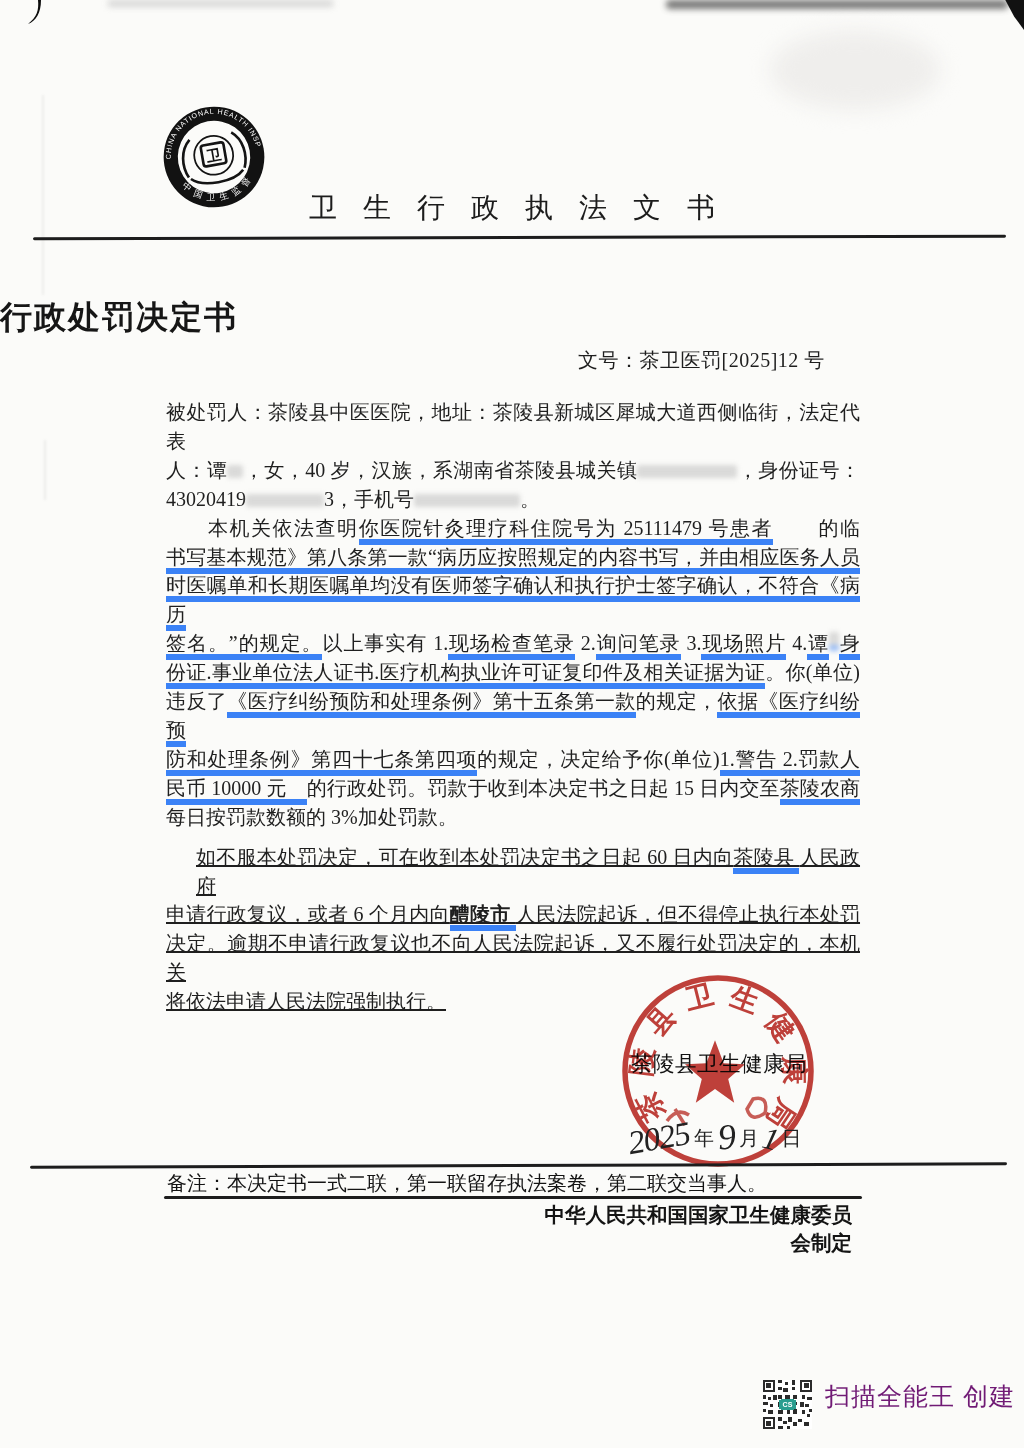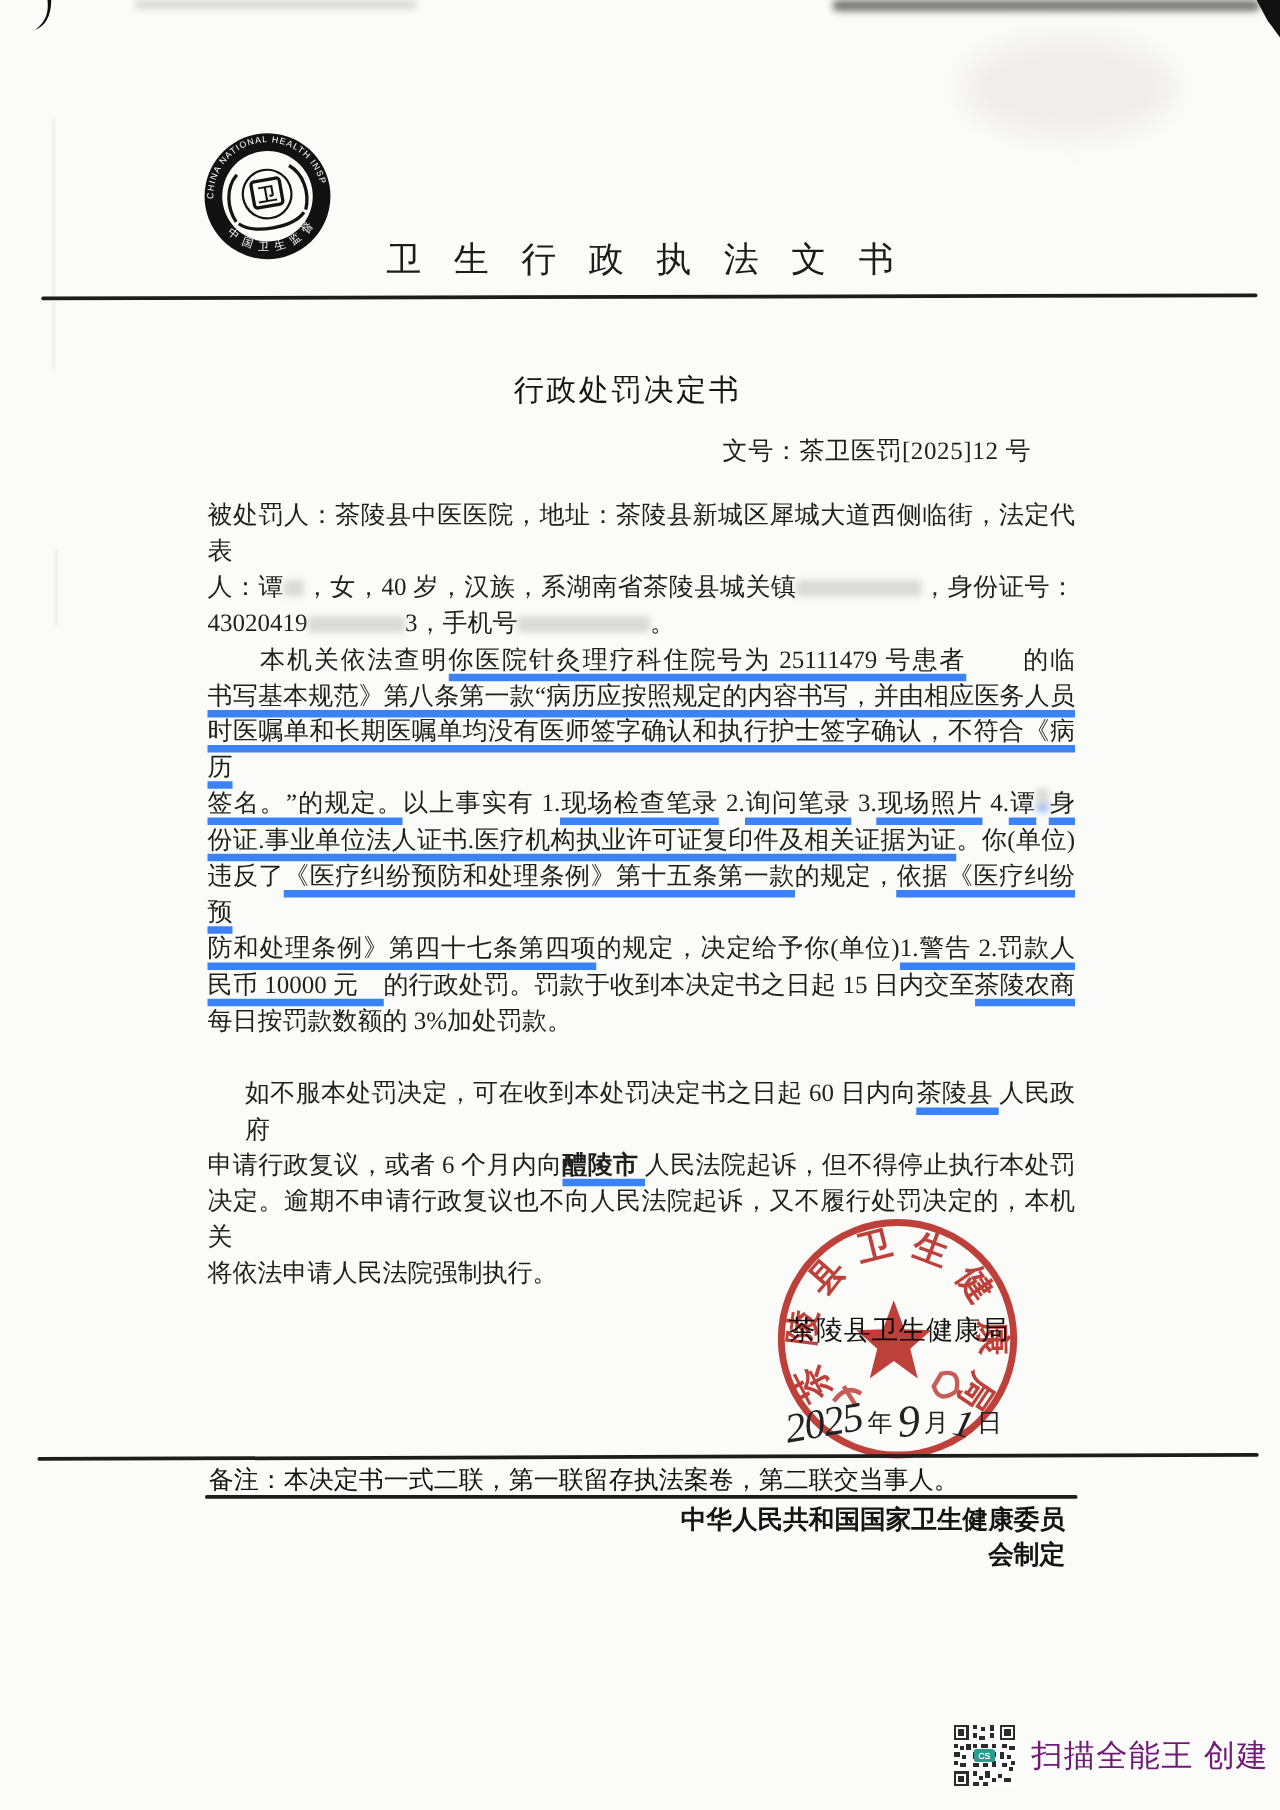--- a/index.html
+++ b/index.html
@@ -22,30 +22,30 @@
   
   .letterhead{
     position:absolute;left:0;top:189px;width:1024px;text-align:center;
     font-size:28px;letter-spacing:26px;padding-left:26px;box-sizing:border-box;
     color:#1c1c1c;font-weight:400;
   }
   .ruler{position:absolute;background:#1d1d1d;height:3px;border-radius:2px;}
   .rule-head{left:33px;top:236px;width:973px;transform:rotate(-.15deg);}
   
   .doc-title{
-    position:absolute;left:0;top:296px;width:1004px;text-align:center;
-    font-size:24px;font-weight:400;letter-spacing:2px;color:#161616;
+    position:absolute;left:0;top:296px;width:1004px;text-align:left;
+    font-size:32px;font-weight:700;letter-spacing:2px;color:#161616;
     font-family:"Liberation Sans","DejaVu Sans",sans-serif;
   }
   .doc-number{position:absolute;left:578px;top:347px;font-size:20px;color:#1e1e1e;letter-spacing:.5px;}
   
   .body-text{position:absolute;left:166px;top:398px;width:694px;font-size:20px;line-height:28.9px;color:#1f1f1f;}
   .para{margin:0;}
   .para + .para{margin-top:0;}
-  .para.p2{margin-top:29px;}
+  .para.p2{margin-top:11px;text-decoration:underline;}
   .line{white-space:nowrap;}
   .line.just{white-space:normal;text-align:justify;text-align-last:justify;}
   .line span{white-space:normal;}
   .u{border-bottom:6px solid #3b82f6;padding-bottom:0px;}
   .b{font-weight:700;}
   .redact{display:inline-block;height:13px;background:#b9b9b9;filter:blur(2.5px);opacity:.5;border-radius:2px;vertical-align:-1px;}
   .gap{display:inline-block;height:2px;}
   
   .agency-typed{position:absolute;left:631px;top:1049px;font-size:21.5px;letter-spacing:.5px;color:#131313;}
   .stamp-svg{position:absolute;left:595px;top:949px;mix-blend-mode:multiply;opacity:.94;}
@@ -54,21 +54,21 @@
   .date-line .hand9{font-size:36px;transform:rotate(-4deg);}
   .date-line .hand1{font-size:31px;transform:rotate(14deg);}
   .date-line .lbl{font-size:20px;display:inline-block;vertical-align:4px;}
   
   .rule-f1{left:30px;top:1164px;width:977px;transform:rotate(-.2deg);}
   .rule-f2{left:164px;top:1196px;width:698px;}
   .foot-note{position:absolute;left:167px;top:1170px;font-size:20px;color:#141414;font-family:Liberation Serif, serif;}
   .foot-issuer{position:absolute;left:530px;top:1201px;width:322px;text-align:right;font-size:20.5px;font-weight:700;color:#141414;
     font-family:"Liberation Sans","DejaVu Sans",sans-serif;}
   
-  .watermark{position:absolute;left:763px;top:1380px;display:flex;align-items:center;}
+  .watermark{position:absolute;left:763px;top:1380px;display:flex;align-items:flex-start;}
   .wm-text{margin-left:13px;font-size:25px;color:#701a75;letter-spacing:1px;
     font-family:Liberation Sans, sans-serif;}
 </style>
 </head>
 <body>
 
 <div class="page">
 
   <svg class="art" style="left:24px;top:0;" width="34" height="34" viewBox="0 0 34 34">
     <path d="M14,0 C15,10 13,17 4,24 C12,21 17,13 17,0 Z" fill="#0d0d0d"></path>

